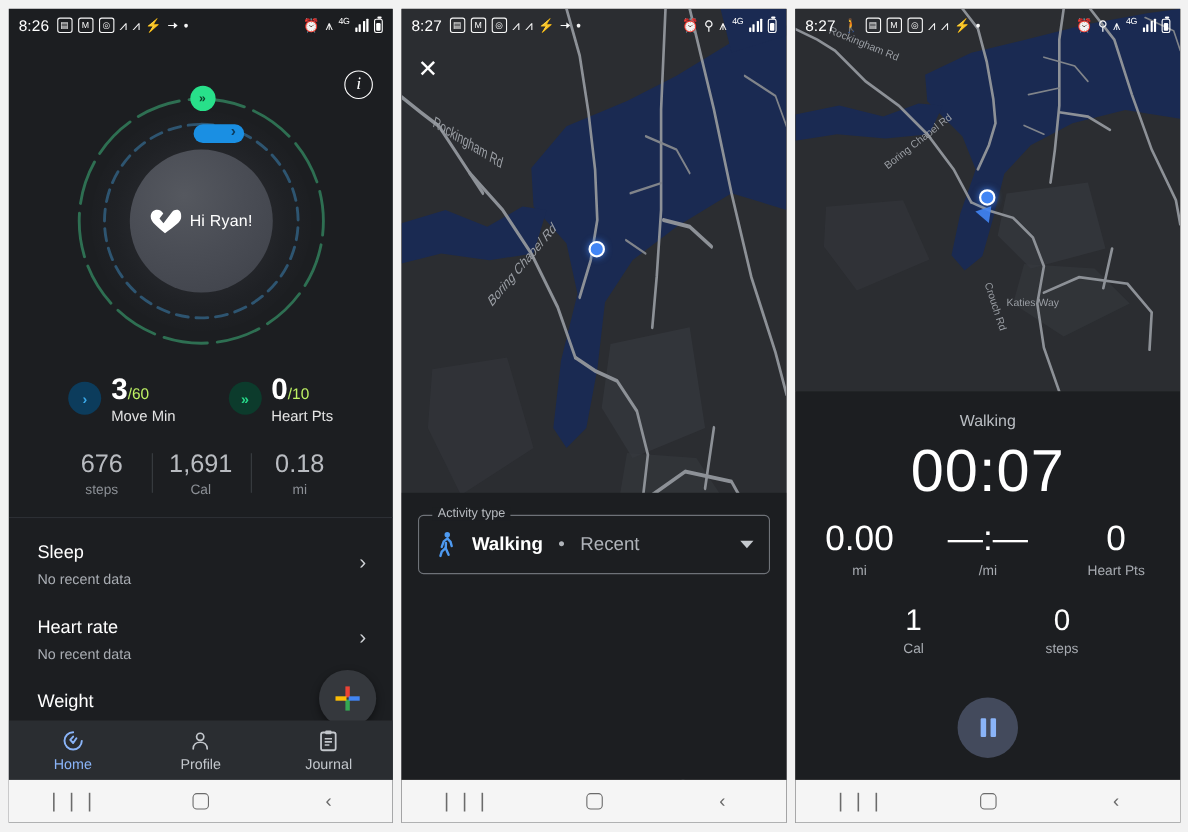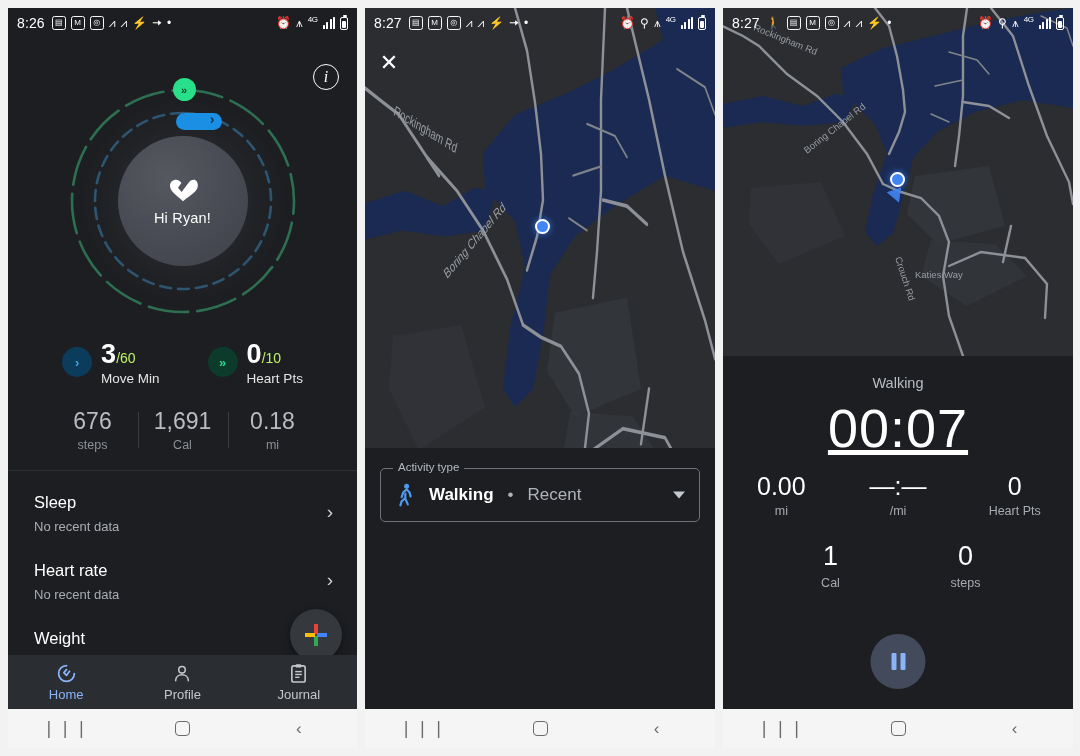--- a/index.html
+++ b/index.html
@@ -50,21 +50,21 @@
   .ring-wrap{ position:absolute; top:68px; left:50%; transform:translateX(-50%); width:250px; height:250px; }
   .ring-glow{
     position:absolute; left:50%; top:50%; transform:translate(-50%,-50%);
     width:200px; height:200px; border-radius:50%;
     background:radial-gradient(circle, rgba(70,72,80,.55) 0%, rgba(40,42,48,.30) 55%, rgba(28,30,33,0) 75%);
   }
   .inner-disc{
     position:absolute; left:50%; top:50%; transform:translate(-50%,-50%);
     width:130px; height:130px; border-radius:50%;
     background:radial-gradient(circle at 38% 32%, #55585f 0%, #4a4d55 45%, #3e4149 100%);
-    display:flex; flex-direction:column; align-items:center; justify-content:center; gap:7px;
+    display:flex; align-items:center; justify-content:center; gap:7px;
   }
   .fit-logo{ width:30px; height:26px; }
   .hi-text{ color:#fff; font-size:14.5px; letter-spacing:.2px; }
   .ring-marker{
     position:absolute; border-radius:50%; display:flex; align-items:center; justify-content:center;
     color:#0c3a25; font-size:11px; font-weight:bold; z-index:5;
   }
   .marker-green{ width:23px; height:23px; background:#28e08a; top:2px; left:115px; color:#0b3d27; }
   .blue-cap{
     position:absolute; top:37px; left:118px; width:46px; height:17px;
@@ -144,24 +144,24 @@
   .caret{ position:absolute; right:14px; top:50%; transform:translateY(-50%);
     width:0; height:0; border-left:6px solid transparent; border-right:6px solid transparent; border-top:7px solid #c5c9ce; }
   .start-area{ position:absolute; left:0; right:0; top:115px; text-align:center; }
   .play-tri{ display:inline-block; width:0; height:0;
     border-top:17px solid transparent; border-bottom:17px solid transparent; border-left:29px solid #8ab4f8; }
   .start-label{ color:#8ab4f8; font-size:25px; margin-top:15px; }
 
   
   .sheet3{ position:absolute; left:0; right:0; bottom:0; top:348px; background:#1c1e21; z-index:15; }
   .act-name{ text-align:center; color:#b9bdc2; font-size:14.5px; padding-top:19px; }
-  .big-timer{ text-align:center; color:#fff; font-size:54px; font-weight:300; letter-spacing:1px; margin-top:6px;text-decoration:underline; }
+  .big-timer{ text-align:center; color:#fff; font-size:54px; font-weight:300; letter-spacing:1px; margin-top:6px; }
   .metrics{ display:flex; margin-top:14px; }
   .metric{ flex:1; text-align:center; }
-  .metric .mv{ color:#fff; font-size:25px; font-weight:300; line-height:1.05; }
+  .metric .mv{ color:#fff; font-size:32px; font-weight:300; line-height:1.05; }
   .metric .mk{ color:#a7abb1; font-size:12.5px; margin-top:5px; }
   .metrics2{ display:flex; margin-top:24px; padding:0 40px; }
   .metrics2 .metric .mv{ font-size:27px; }
   .pause-btn{
     position:absolute; left:50%; transform:translateX(-50%); bottom:20px;
     width:55px; height:55px; border-radius:50%; background:#434a5c;
     display:flex; align-items:center; justify-content:center; gap:4px;
   }
   .pause-btn i{ display:block; width:5px; height:17px; background:#8ab4f8; border-radius:1px; }
 

